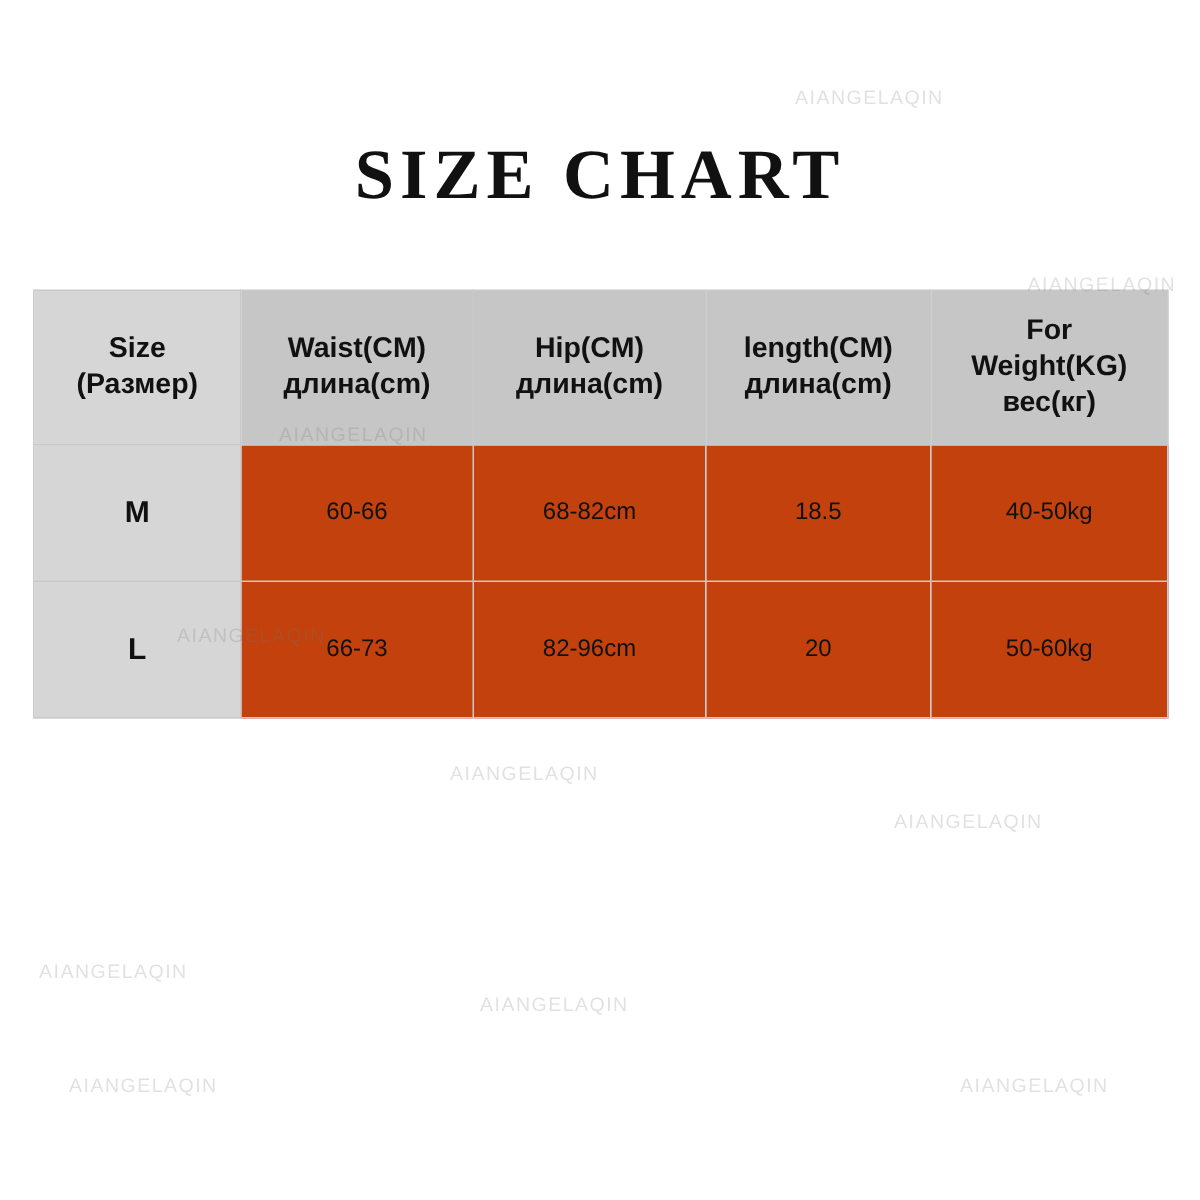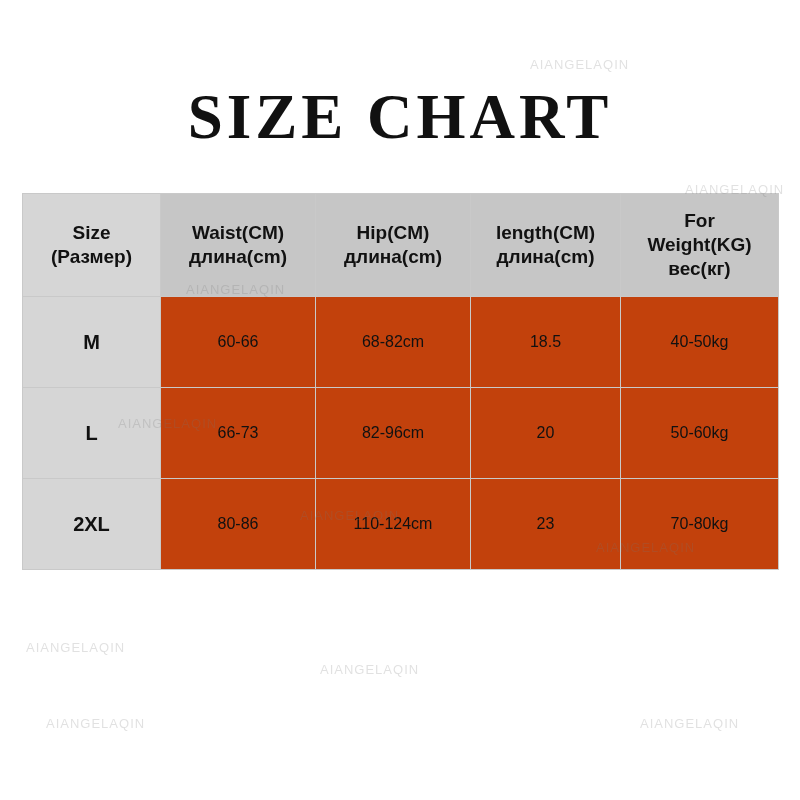--- a/index.html
+++ b/index.html
@@ -27,21 +27,21 @@
     top: 58px;
     width: 756px;
     height: 118px;
     display: flex;
     align-items: center;
     justify-content: center;
   }
   #chart-title {
     font-family: "Liberation Serif", serif;
     font-weight: bold;
-    font-size: 63px;
+    font-size: 47px;
     letter-spacing: 4px;
     color: #111111;
     white-space: nowrap;
   }
 
   
   #size-table {
     position: absolute;
     left: 22px;
     top: 176px;
@@ -154,27 +154,20 @@
         <td>18.5</td>
         <td>40-50kg</td>
       </tr>
       <tr>
         <td class="size-cell">L</td>
         <td>66-73</td>
         <td>82-96cm</td>
         <td>20</td>
         <td>50-60kg</td>
       </tr>
-      <tr>
-        <td class="size-cell">2XL</td>
-        <td>80-86</td>
-        <td>110-124cm</td>
-        <td>23</td>
-        <td>70-80kg</td>
-      </tr>
     </tbody>
   </table>
 
   <div id="watermark-layer">
       <div class="wm" style="left: 530px; top: 57px;">AIANGELAQIN</div>
       <div class="wm" style="left: 685px; top: 182px;">AIANGELAQIN</div>
       <div class="wm" style="left: 186px; top: 282px;">AIANGELAQIN</div>
       <div class="wm" style="left: 118px; top: 416px;">AIANGELAQIN</div>
       <div class="wm" style="left: 300px; top: 508px;">AIANGELAQIN</div>
       <div class="wm" style="left: 596px; top: 540px;">AIANGELAQIN</div>

